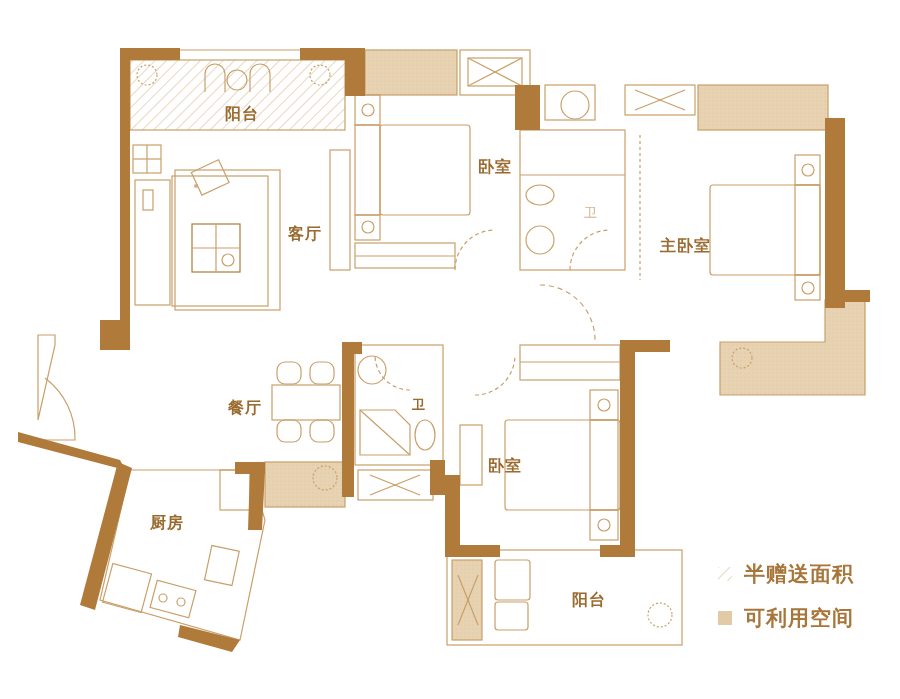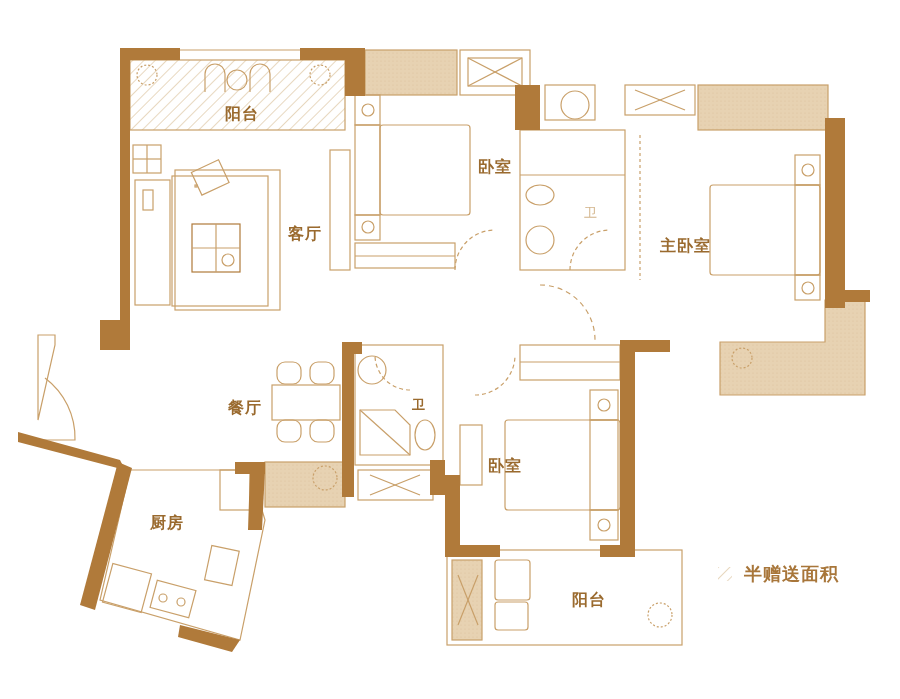--- a/index.html
+++ b/index.html
@@ -5,21 +5,21 @@
   html, body { margin: 0; padding: 0; background: #ffffff; }
   body { width: 900px; height: 699px; position: relative; overflow: hidden;
          font-family: "DejaVu Sans", sans-serif; }
   #plan { position: absolute; left: 0; top: 0; }
   .room-label { position: absolute; font-size: 16px; color: #9a6a2e; font-weight: bold;
                 letter-spacing: 1px; white-space: nowrap; }
   .room-label.small { font-size: 13px; }
   .legend { position: absolute; left: 718px; top: 562px; }
   .legend-item { display: flex; align-items: center; height: 24px; margin-bottom: 20px; }
   .legend-swatch { width: 14px; height: 14px; margin-right: 12px; }
-  .legend-text { font-size: 18px; color: #a8763a; font-weight: bold; letter-spacing: 1px; }
+  .legend-text { font-size: 21px; color: #a8763a; font-weight: bold; letter-spacing: 1px; }
 </style>
 </head>
 <body>
 
 <svg id="plan" width="900" height="699" viewBox="0 0 900 699" xmlns="http://www.w3.org/2000/svg">
   <defs>
     <pattern id="hatch" width="8" height="8" patternUnits="userSpaceOnUse" patternTransform="rotate(45)">
       <line x1="0" y1="0" x2="0" y2="8" stroke="#d9bd95" stroke-width="1.2"></line>
     </pattern>
     <pattern id="usable" width="4" height="4" patternUnits="userSpaceOnUse">
@@ -185,13 +185,17 @@
 <div class="room-label" style="left:150px;top:513px;font-family:Liberation Mono, monospace;">厨房</div>
 <div class="room-label" style="left:572px;top:590px;">阳台</div>
 
 <div class="legend">
   <div class="legend-item">
     <svg class="legend-swatch" viewBox="0 0 14 14">
       <rect width="14" height="14" fill="url(#hatch)"></rect>
     </svg>
     <span class="legend-text">半赠送面积</span>
   </div>
+  <div class="legend-item">
+    <span class="legend-swatch" style="background:#e2caa6;"></span>
+    <span class="legend-text">可利用空间</span>
+  </div>
 </div>
 
 </body></html>

